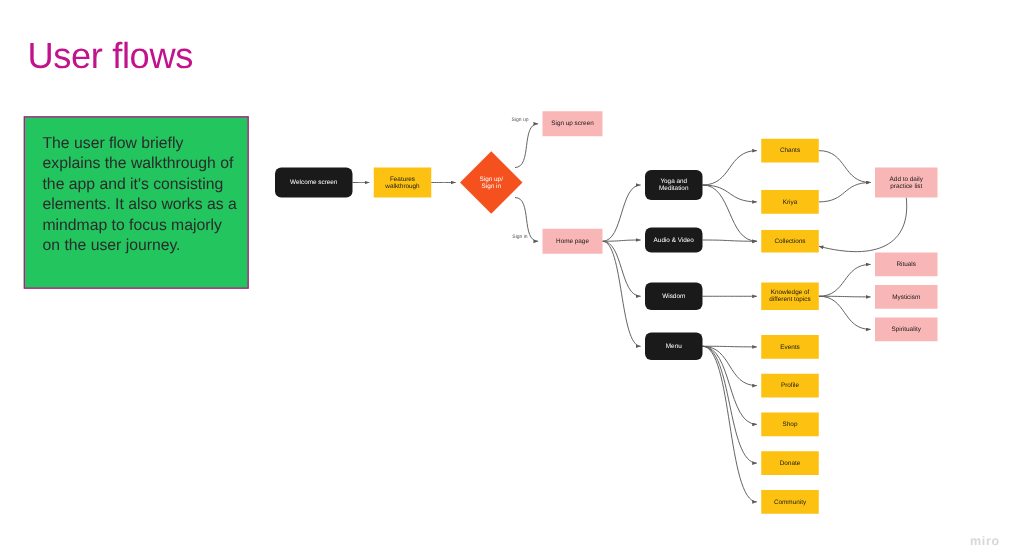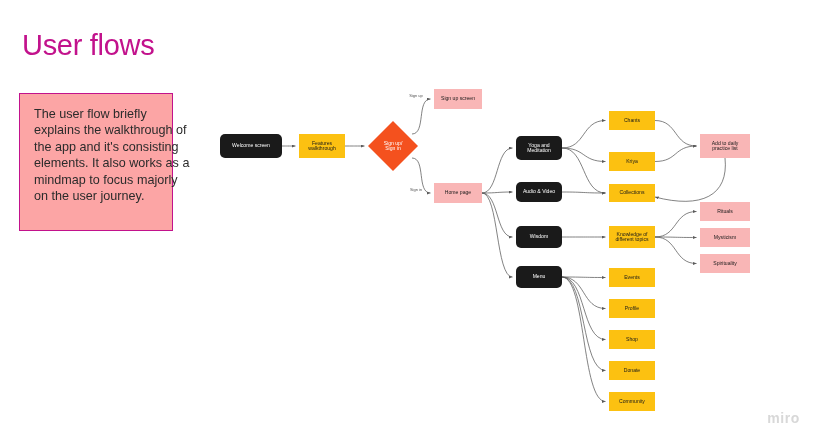--- a/index.html
+++ b/index.html
@@ -24,24 +24,24 @@
     font-weight: normal;
     color: #C2128C;
     letter-spacing: -0.3px;
     line-height: 1.1;
   }
 
   #description-box {
     position: absolute;
     left: 19px;
     top: 93px;
-    width: 154px;
+    width: 180px;
     height: 138px;
     border: 1.6px solid #C2128C;
-    background: #fca5a5;
+    background: #22c55e;
     box-sizing: border-box;
   }
   #description-text {
     position: absolute;
     left: 14px;
     top: 12px;
     width: 156px;
     font-size: 12.6px;
     line-height: 16.4px;
     color: #2b2b2b;
@@ -75,22 +75,22 @@
 
   .conn {
     fill: none;
     stroke: #5a5a5a;
     stroke-width: 0.75;
   }
 
   #watermark {
     position: absolute;
     right: 14px;
-    bottom: 16px;
-    font-size: 14px;
+    bottom: 3px;
+    font-size: 10px;
     color: #d8d8d8;
     letter-spacing: 0.6px;
     font-weight: bold;
     padding-left: 36px;
   }
 </style>
 </head>
 <body>
 
 <div id="page-title">User flows</div>

